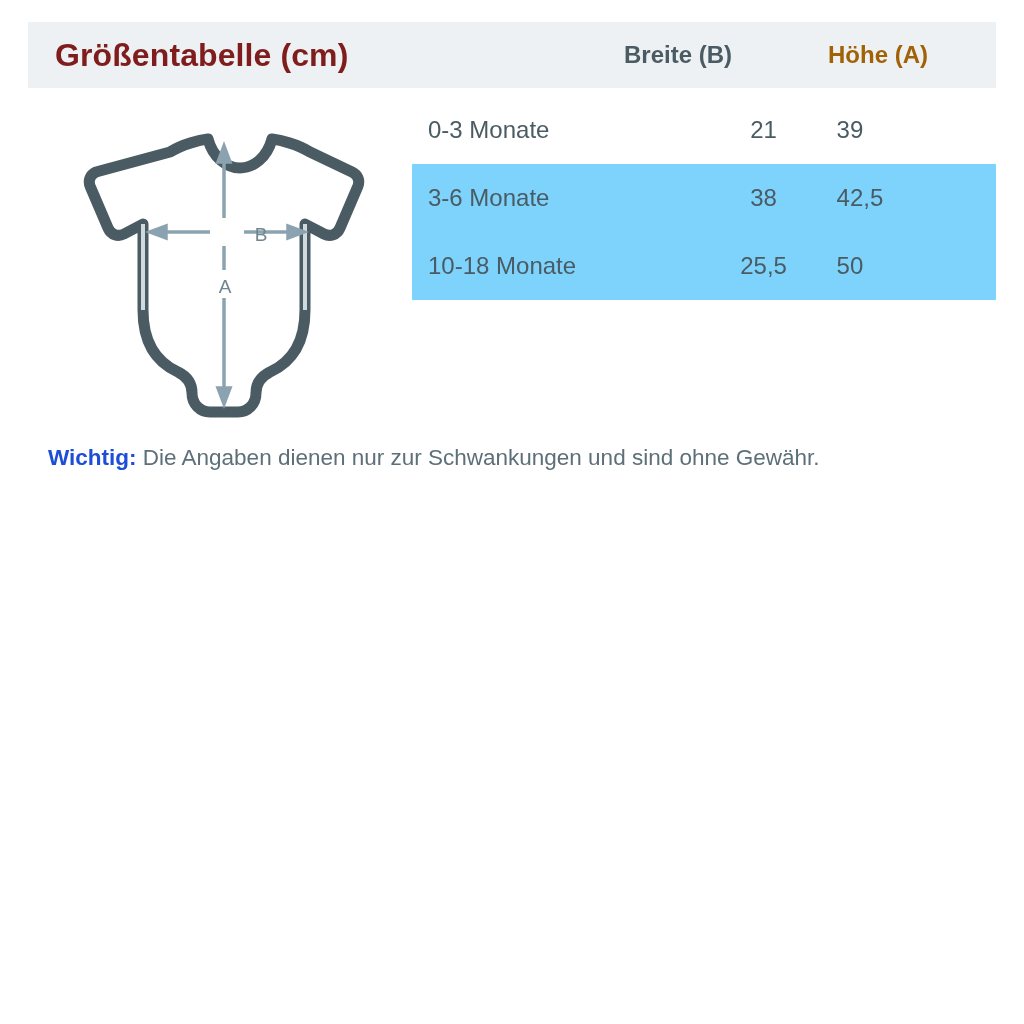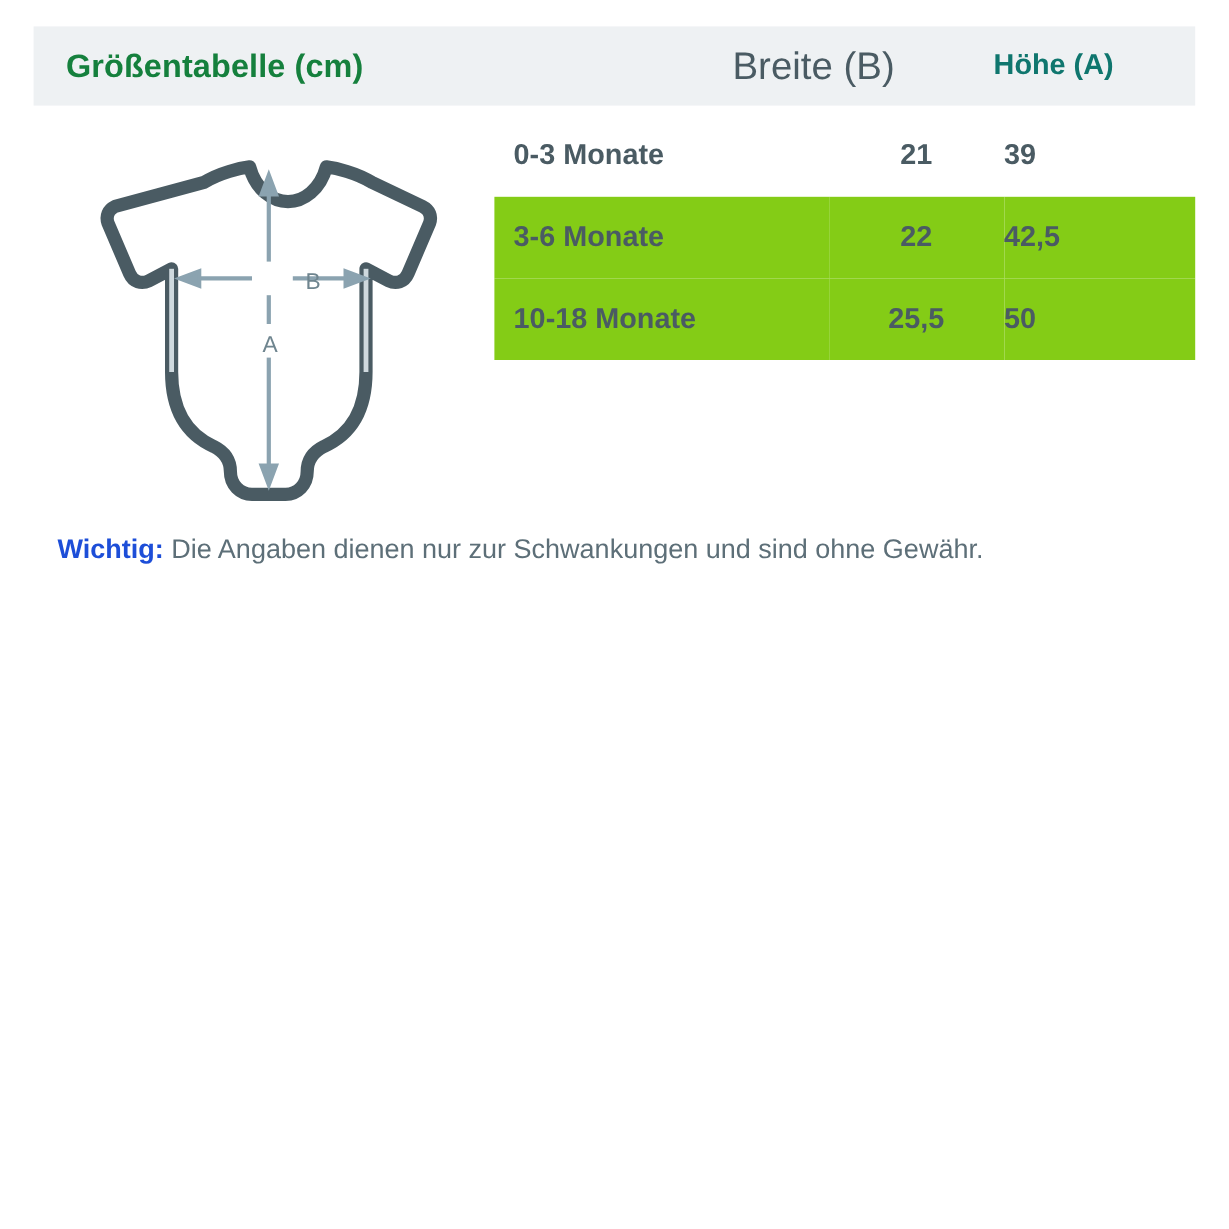--- a/index.html
+++ b/index.html
@@ -29,42 +29,42 @@
     top: 22px;
     width: 968px;
     height: 66px;
     background: #eef1f3;
     display: flex;
     align-items: center;
   }
   .header-title {
     position: absolute;
     left: 27px;
-    font-size: 27px;
+    font-size: 32px;
     font-weight: bold;
-    color: #15803d;
+    color: #7f1d1d;
     letter-spacing: 0.1px;
   }
   .header-col-b {
     position: absolute;
     left: 565px;
     width: 170px;
     text-align: center;
-    font-size: 32px;
-    font-weight: normal;
+    font-size: 24px;
+    font-weight: bold;
     color: #4a5b63;
   }
   .header-col-a {
     position: absolute;
     left: 760px;
     width: 180px;
     text-align: center;
     font-size: 24px;
     font-weight: bold;
-    color: #0f766e;
+    color: #a16207;
   }
 
   
   .garment {
     position: absolute;
     left: 60px;
     top: 110px;
     width: 330px;
     height: 310px;
   }
@@ -72,24 +72,23 @@
   
   .size-table {
     position: absolute;
     left: 412px;
     top: 96px;
     width: 584px;
     border-collapse: collapse;
   }
   .size-table tr {
     height: 68px;
-    font-weight: bold;
   }
   .size-table tr.alt {
-    background: #84cc16;
+    background: #7dd3fc;
   }
   .size-table td {
     font-size: 24px;
     color: #4a5b63;
     padding: 0;
     vertical-align: middle;
   }
   .size-table td.c-size {
     padding-left: 16px;
     width: 270px;
@@ -181,21 +180,21 @@
 
   <table class="size-table">
     <tbody>
       <tr>
         <td class="c-size">0-3 Monate</td>
         <td class="c-w">21</td>
         <td class="c-h">39</td>
       </tr>
       <tr class="alt">
         <td class="c-size">3-6 Monate</td>
-        <td class="c-w">22</td>
+        <td class="c-w">38</td>
         <td class="c-h">42,5</td>
       </tr>
       <tr class="alt">
         <td class="c-size">10-18 Monate</td>
         <td class="c-w">25,5</td>
         <td class="c-h">50</td>
       </tr>
     </tbody>
   </table>
 

